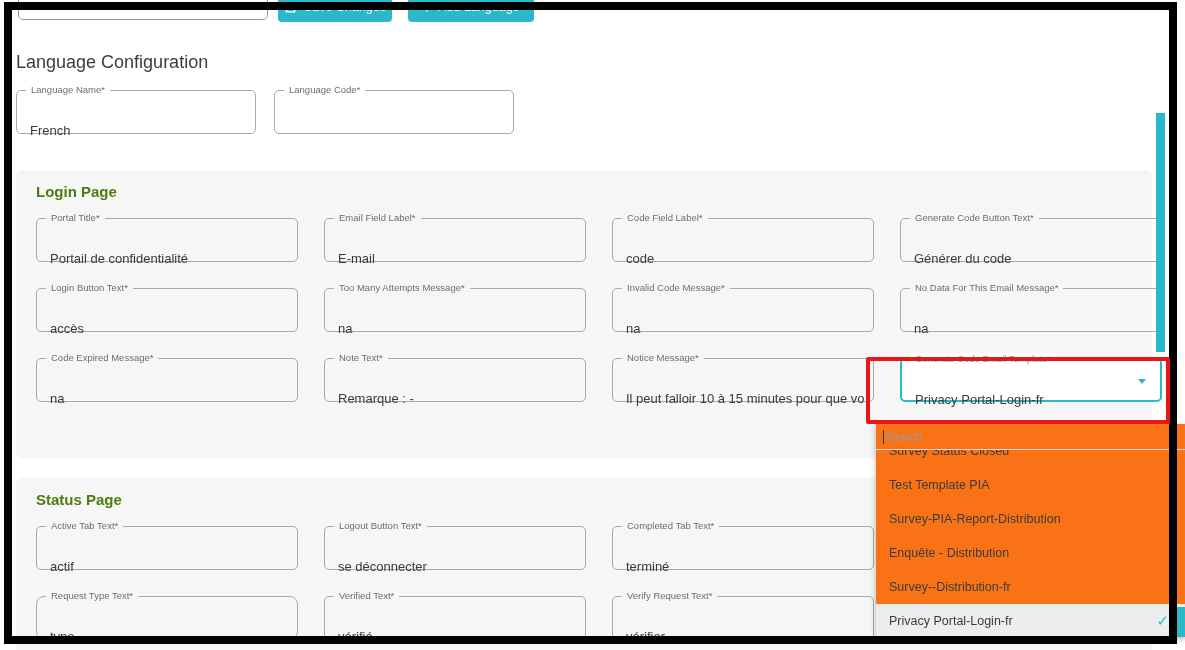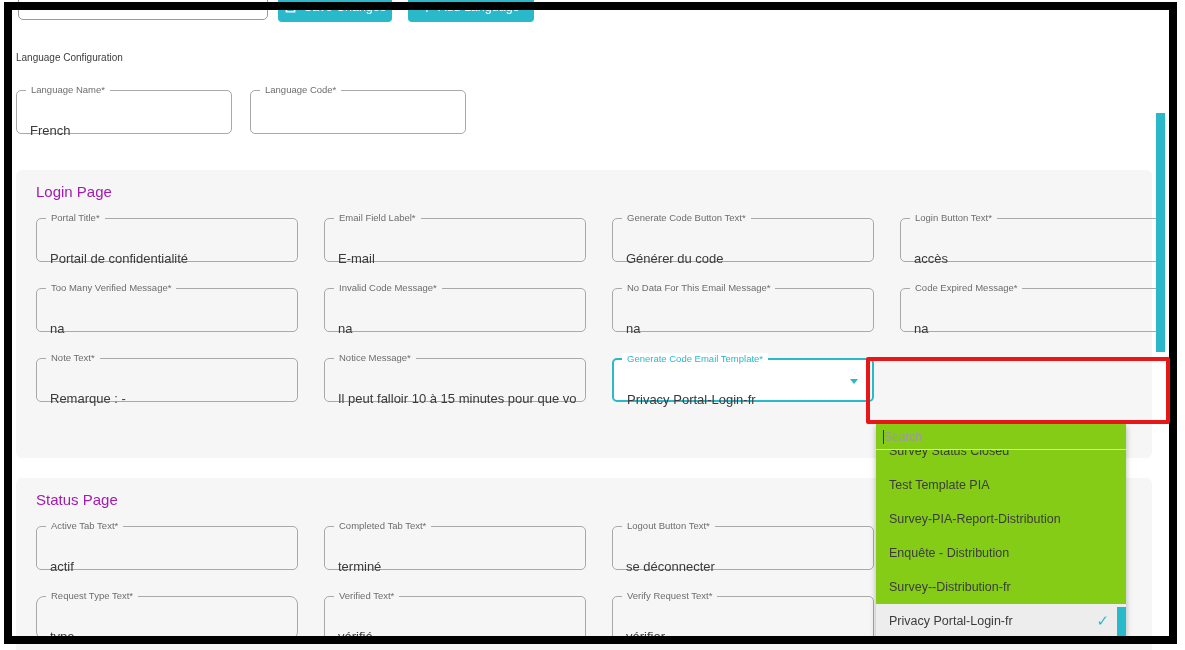--- a/index.html
+++ b/index.html
@@ -10,51 +10,51 @@
   
   #top-input { left:18px; top:-20px; width:250px; height:40px; background:#fff;
     border:1px solid #9a9a9a; border-radius:5px; }
   .tbtn { top:-8px; height:30px; background:#29b9cb; color:#fff; border:none;
     border-radius:4px; font-family:inherit; font-size:12.5px; display:flex;
     align-items:center; justify-content:center; gap:7px; cursor:pointer; }
   #save-btn { left:278px; width:114px; }
   #add-btn  { left:408px; width:126px; }
   .plus-glyph { font-size:15px; line-height:1; }
 
-  h1 { left:16px; top:52px; font-size:10px; font-weight:400; color:#3d3d3d; position:absolute; }
+  h1 { left:16px; top:52px; font-size:18px; font-weight:400; color:#3d3d3d; position:absolute; }
 
   
   .field { position:relative; width:262px; height:44px; border:1px solid #a9a9a9;
     border-radius:5px; background:transparent; }
   .flabel { position:absolute; top:-7px; left:9px; padding:0 5px; font-size:9.5px;
     line-height:11px; color:#6d6d6d; background:#f6f6f6; white-space:nowrap; }
   .on-white .flabel { background:#fff; }
   .fvalue { position:absolute; left:13px; right:9px; top:32px; font-size:13px;
     color:#3a3a3a; white-space:nowrap; overflow:hidden; }
 
   #lang-row { left:16px; top:90px; display:flex; gap:18px; }
-  #lang-row .field { width:216px; }
+  #lang-row .field { width:240px; }
 
   .card { left:16px; width:1136px; background:#f6f6f6; border-radius:6px; position:absolute; }
   #login-card  { top:170px; height:288px; }
   #status-card { top:478px; height:230px; }
-  .card h2 { margin:13px 0 0 20px; font-size:15px; font-weight:400; color:#a21caf; }
+  .card h2 { margin:13px 0 0 20px; font-size:15px; font-weight:700; color:#4d7c0f; }
   .grid { display:grid; grid-template-columns:repeat(4,262px); column-gap:16px;
     row-gap:31px; margin:18px 20px 0;gap:26px; }
   .col1 { grid-column:1;border-radius:8px; }
 
   
   .select-field { border:2px solid #29b9cb; background:#fff;padding-left:44px; }
   .select-field .flabel { color:#29b9cb; background:#fff; left:8px; }
   .arrow-down { position:absolute; right:14px; top:19px; width:0; height:0;
     border-left:4.5px solid transparent; border-right:4.5px solid transparent;
     border-top:5.5px solid #29b9cb; }
 
   
-  #dropdown { left:876px; top:424px; width:250px; height:213px; background:#84cc16;
+  #dropdown { left:876px; top:424px; width:310px; height:213px; background:#f97316;
     box-shadow:0 2px 6px rgba(0,0,0,.28); z-index:30; }
   #dd-search { position:relative; height:26px; border-bottom:1px solid #dcdcdc; }
   #dd-search input { position:absolute; left:8px; top:3px; width:235px; height:20px;
     border:none; outline:none; font-family:inherit; font-size:12px; color:#444; background:transparent; }
   #dd-search input::placeholder { color:#9b9b9b; opacity:1; }
   #dd-caret { position:absolute; left:7px; top:6px; width:1px; height:14px; background:#333; }
   #dd-viewport { position:relative; height:186px; overflow:hidden; }
   #dd-list { margin-top:-16px; }
   .dd-option { position:relative; height:34px; line-height:34px; padding-left:13px;
     font-size:12.5px; color:#3c3c3c; white-space:nowrap; overflow:hidden; cursor:pointer; }
@@ -103,29 +103,33 @@
   <div class="grid">
     <div class="field">
       <span class="flabel">Portal Title*</span>
       <span class="fvalue">Portail de confidentialité</span>
     </div>
     <div class="field">
       <span class="flabel">Email Field Label*</span>
       <span class="fvalue">E-mail</span>
     </div>
     <div class="field">
+      <span class="flabel">Code Field Label*</span>
+      <span class="fvalue">code</span>
+    </div>
+    <div class="field">
       <span class="flabel">Generate Code Button Text*</span>
       <span class="fvalue">Générer du code</span>
     </div>
     <div class="field">
       <span class="flabel">Login Button Text*</span>
       <span class="fvalue">accès</span>
     </div>
     <div class="field">
-      <span class="flabel">Too Many Verified Message*</span>
+      <span class="flabel">Too Many Attempts Message*</span>
       <span class="fvalue">na</span>
     </div>
     <div class="field">
       <span class="flabel">Invalid Code Message*</span>
       <span class="fvalue">na</span>
     </div>
     <div class="field">
       <span class="flabel">No Data For This Email Message*</span>
       <span class="fvalue">na</span>
     </div>
@@ -150,26 +154,26 @@
 </section>
 
 <section id="status-card" class="card">
   <h2>Status Page</h2>
   <div class="grid">
     <div class="field">
       <span class="flabel">Active Tab Text*</span>
       <span class="fvalue">actif</span>
     </div>
     <div class="field">
+      <span class="flabel">Logout Button Text*</span>
+      <span class="fvalue">se déconnecter</span>
+    </div>
+    <div class="field">
       <span class="flabel">Completed Tab Text*</span>
       <span class="fvalue">terminé</span>
-    </div>
-    <div class="field">
-      <span class="flabel">Logout Button Text*</span>
-      <span class="fvalue">se déconnecter</span>
     </div>
     <div class="field col1">
       <span class="flabel">Request Type Text*</span>
       <span class="fvalue">type</span>
     </div>
     <div class="field">
       <span class="flabel">Verified Text*</span>
       <span class="fvalue">vérifié</span>
     </div>
     <div class="field">

